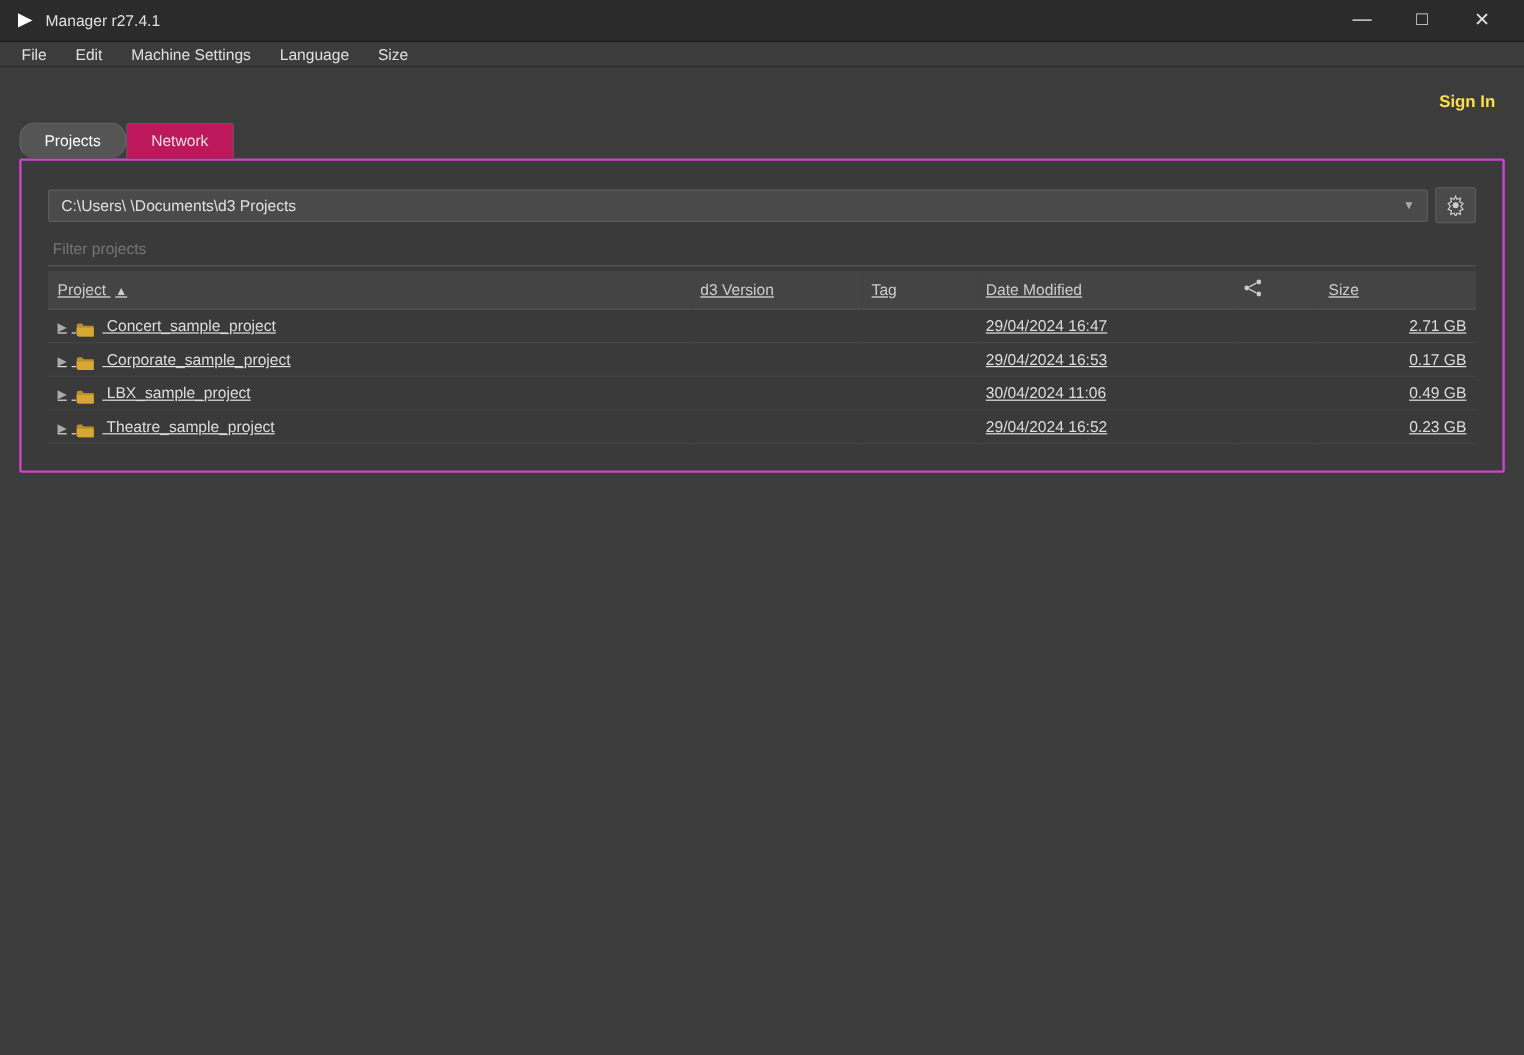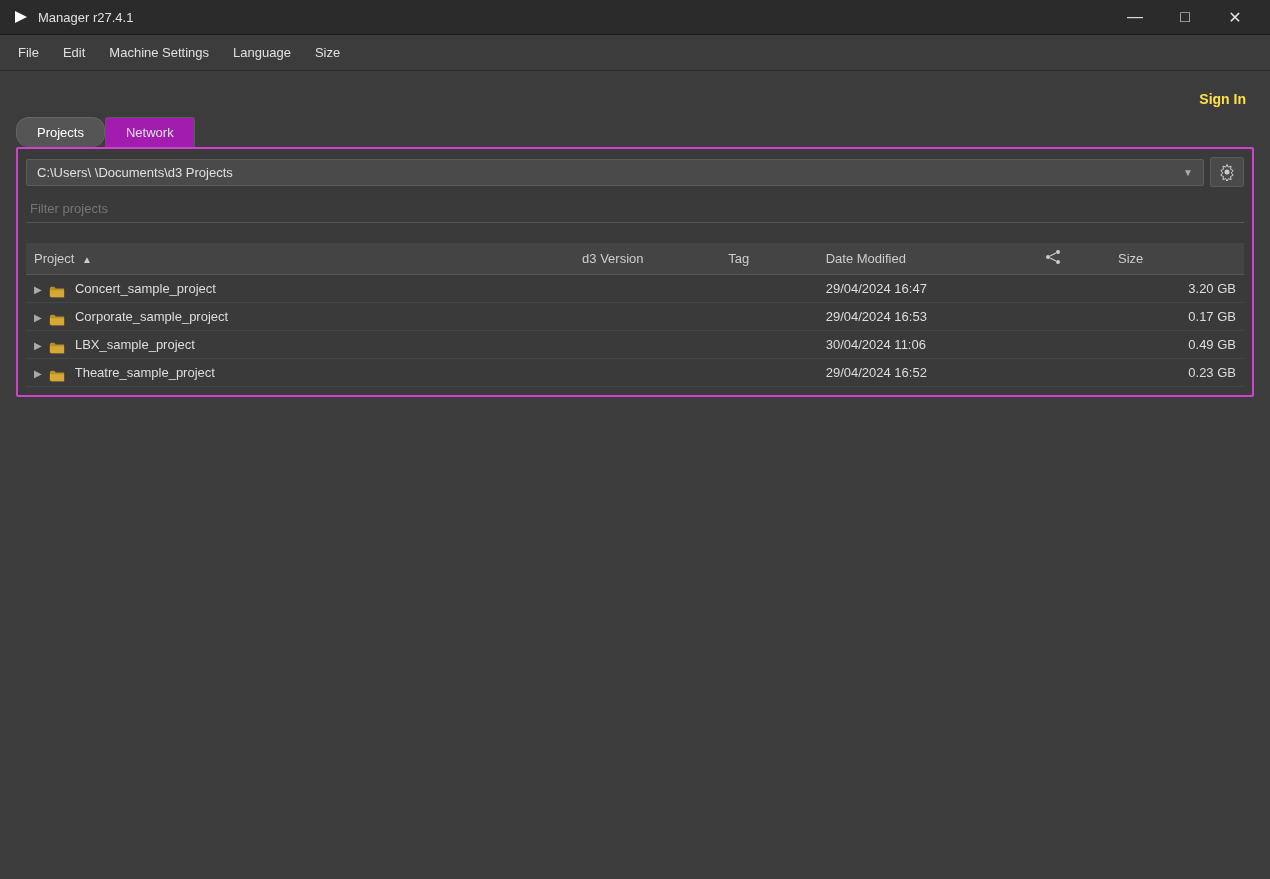--- a/index.html
+++ b/index.html
@@ -59,21 +59,21 @@
       display: flex;
       align-items: center;
       justify-content: center;
     }
 
     
     #menu-bar {
       display: flex;
       align-items: center;
       background: #3c3c3c;
-      height: 36px;
+      height: 21px;
       padding: 0 8px;
       gap: 4px;
       border-bottom: 1px solid #2a2a2a;
     }
     .menu-item {
       padding: 4px 10px;
       cursor: pointer;
       color: #e0e0e0;
       font-size: 13px;
       border-radius: 2px;
@@ -96,42 +96,42 @@
 
     
     #tabs-container {
       display: flex;
       padding: 0 16px;
       gap: 0;
       margin-bottom: 0;
     }
     .tab {
       padding: 7px 20px;
-      background: #a21caf;
+      background: #be185d;
       border: 1px solid #5a5a5a;
       border-bottom: none;
       color: #e0e0e0;
       cursor: pointer;
       font-size: 13px;
       border-radius: 3px 3px 0 0;
     }
     .tab.active {
       background: #555;
       border-color: #666;
       color: #fff;
       border-radius: 13px;
     }
 
     
     #main-panel {
       margin: 0 16px 16px 16px;
       border: 2px solid #cc44cc;
       border-radius: 2px;
       background: #3a3a3a;
-      padding: 8px;
+      padding: 22px;
     }
 
     
     #path-bar-container {
       display: flex;
       align-items: center;
       gap: 6px;
       margin-bottom: 8px;
     }
     #path-dropdown {
@@ -167,28 +167,29 @@
 
     
     #filter-input {
       width: 100%;
       background: #3a3a3a;
       border: none;
       border-bottom: 1px solid #555;
       color: #888;
       padding: 6px 4px;
       font-size: 13px;
-      margin-bottom: 20px;
+      margin-bottom: 4px;
       outline: none;
     }
 
     
     #project-table {
       width: 100%;
       border-collapse: collapse;
+      text-decoration: underline;
     }
     #project-table thead tr {
       background: #444;
       border-bottom: 1px solid #555;
     }
     #project-table thead th {
       padding: 6px 8px;
       text-align: left;
       font-weight: normal;
       color: #ccc;
@@ -326,21 +327,21 @@
             <path d="M1 3 Q1 1 3 1 L6 1 L7.5 3 L17 3 Q17 3 17 5 L17 13 Q17 13 15 13 L3 13 Q1 13 1 11 Z" fill="#b8902a"></path>
             <path d="M1 5 L17 5 L17 13 Q17 13 15 13 L3 13 Q1 13 1 11 Z" fill="#d4a832"></path>
           </svg>
         </span>
         <span>Concert_sample_project</span>
       </td>
       <td class="col-d3"></td>
       <td class="col-tag"></td>
       <td class="col-date">29/04/2024 16:47</td>
       <td class="col-share"></td>
-      <td class="col-size">3.20 GB</td>
+      <td class="col-size">2.71 GB</td>
     </tr>
         <tr>
       <td class="col-project">
         <span class="row-expand">▶</span>
         <span class="folder-icon">
           <svg viewBox="0 0 18 14" fill="none">
             <path d="M1 3 Q1 1 3 1 L6 1 L7.5 3 L17 3 Q17 3 17 5 L17 13 Q17 13 15 13 L3 13 Q1 13 1 11 Z" fill="#b8902a"></path>
             <path d="M1 5 L17 5 L17 13 Q17 13 15 13 L3 13 Q1 13 1 11 Z" fill="#d4a832"></path>
           </svg>
         </span>

